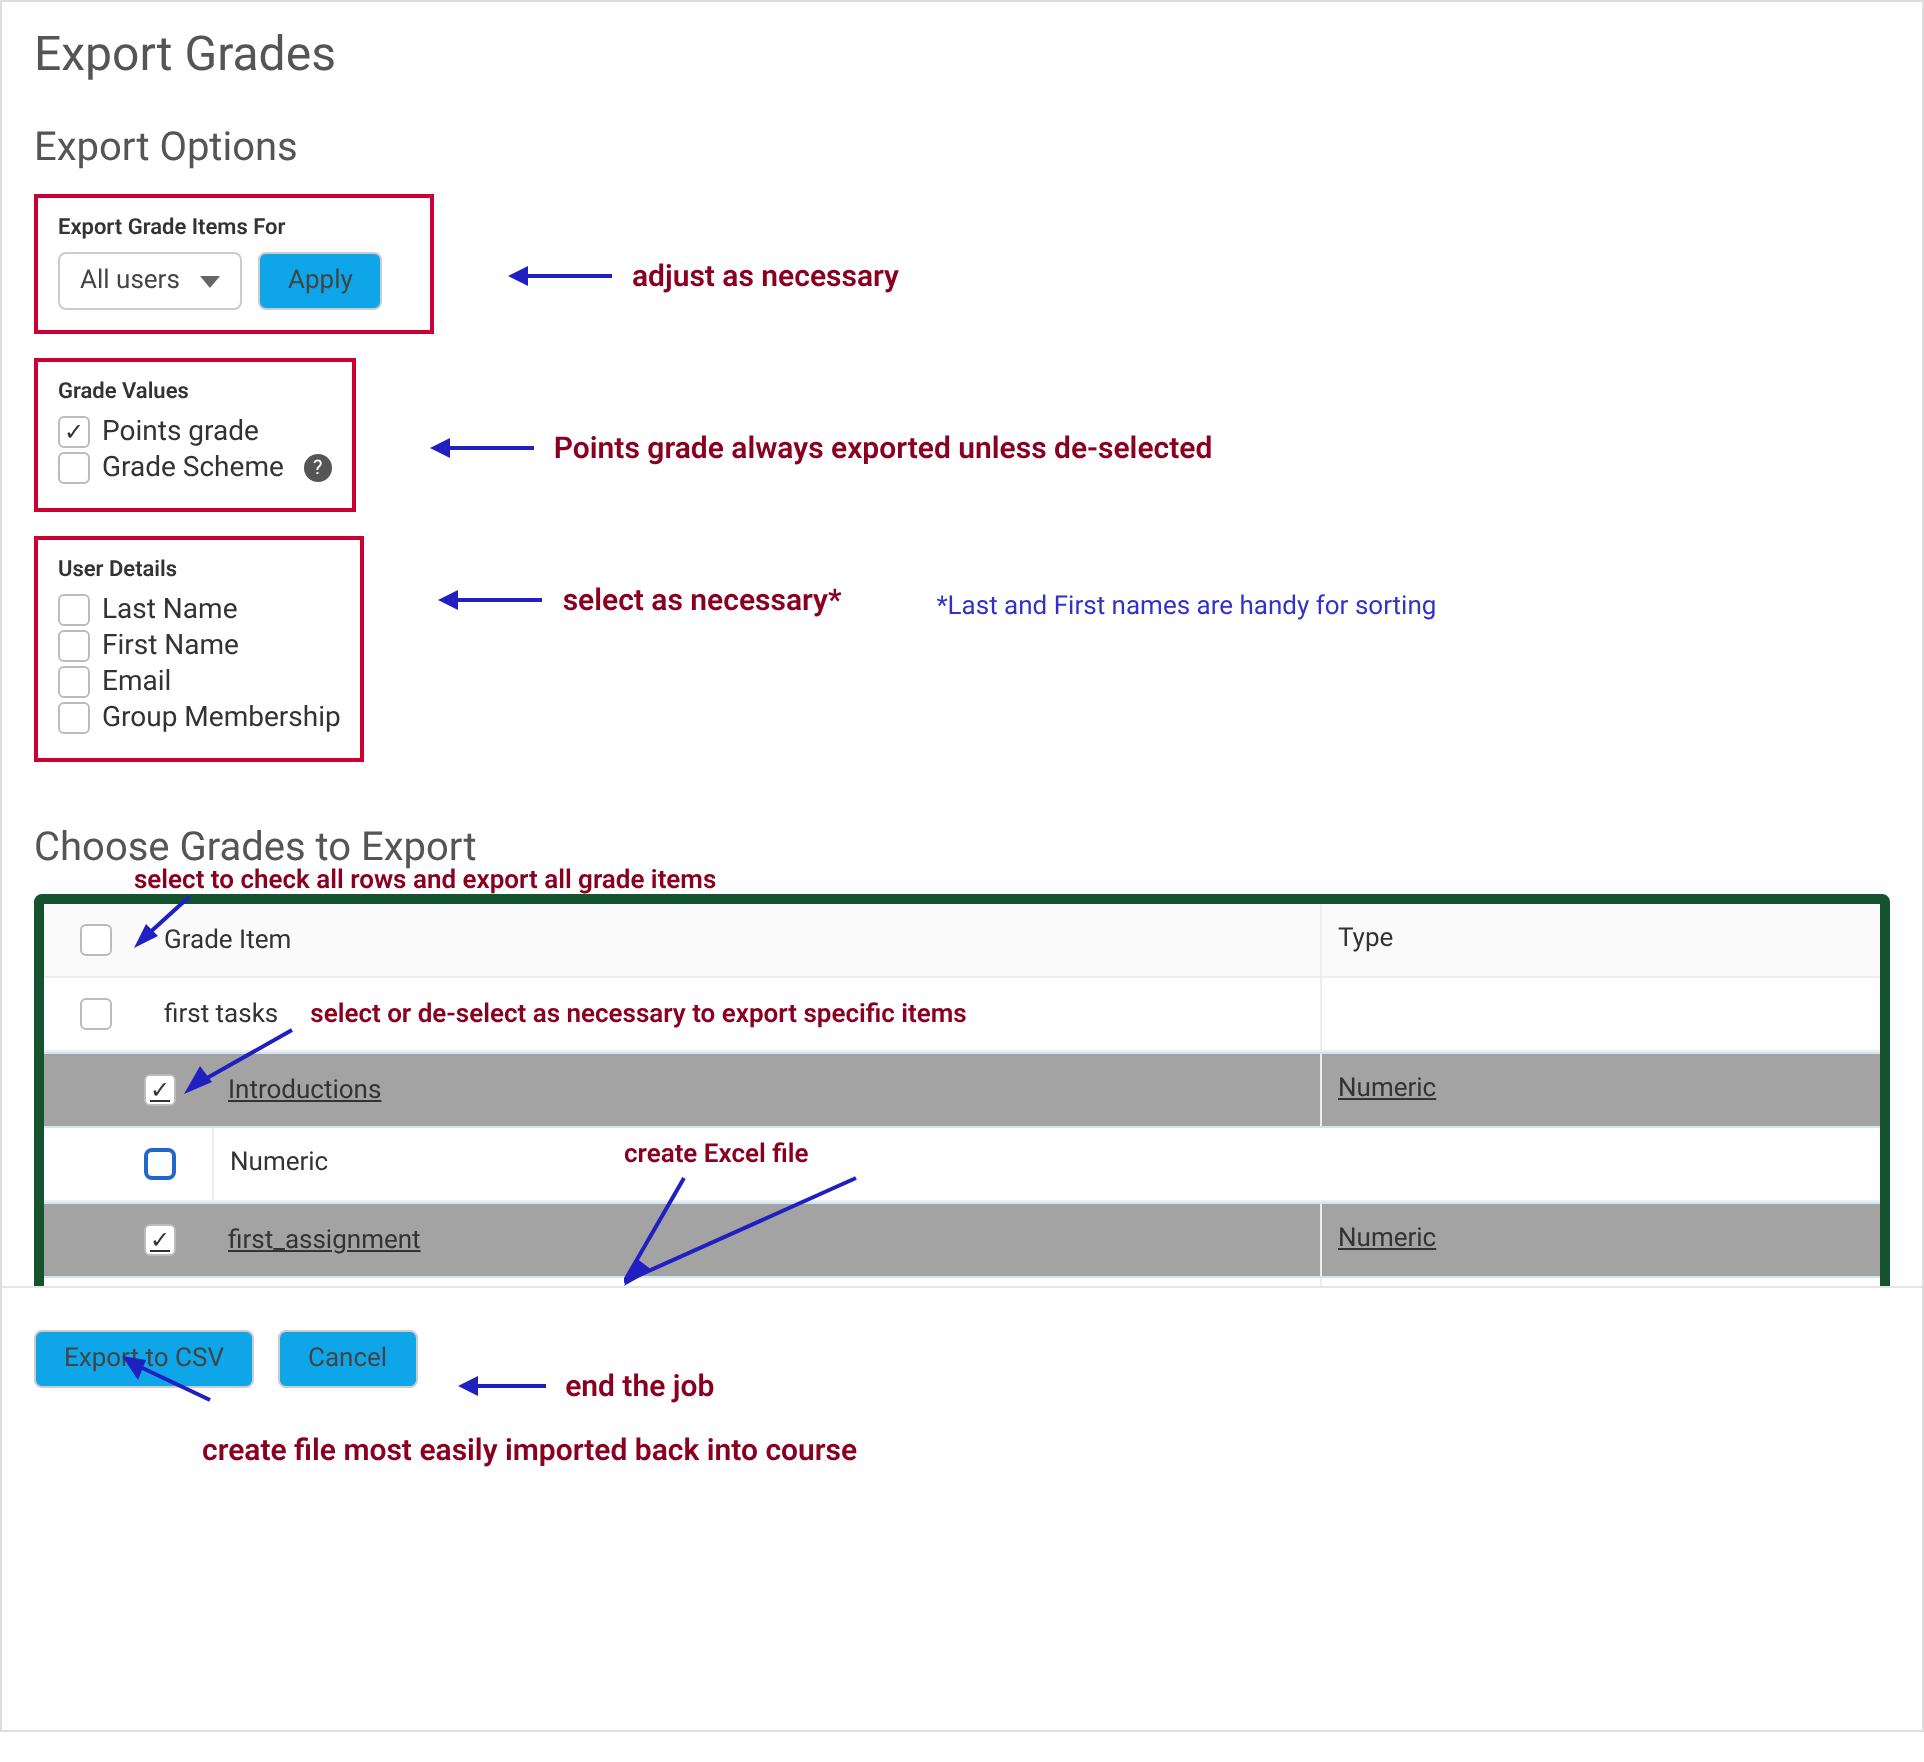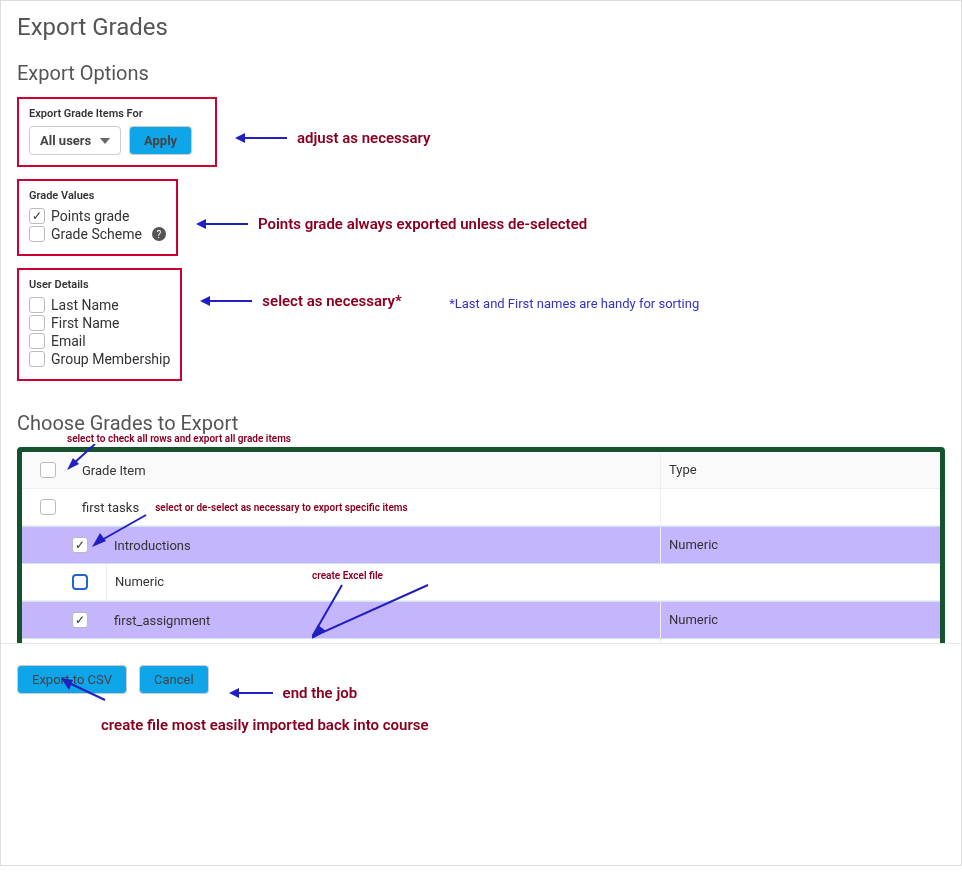--- a/index.html
+++ b/index.html
@@ -66,21 +66,21 @@
     align-items: center;
     justify-content: center;
     border: 1px solid #ccc;
     border-radius: 4px;
     padding: 6px 14px;
     background: #0ea5e9;
     font-size: 13px;
     color: #444;
     cursor: pointer;
   }
-  .row-flex { display: flex; gap: 8px; align-items: flex-end; font-weight: bold; }
+  .row-flex { display: flex; gap: 8px; align-items: flex-end; }
   .key-value {
     font-size: 14px;
     color: #333;
   }
   .cb-row {
     display: flex;
     align-items: center;
     gap: 6px;
     margin: 2px 0;
   }
@@ -123,57 +123,58 @@
   }
   .annotate.purple {
     color: #3232c8;
     font-weight: 400;
     font-size: 13px;
   }
   .arrow-svg { flex: 0 0 auto; }
   .fs-row {
     display: flex;
     align-items: center;
+    gap: 19px;
   }
   .grades-table {
     border: 5px solid #14532d;
     border-radius: 4px;
     margin-top: 6px;
   }
   .grades-table .th-row, .grades-table .td-row {
     display: flex;
     border-bottom: 1px solid #eee;
   }
   .grades-table .th-row {
     background: #fafafa;
     font-size: 12px;
     color: #666;
   }
   .col-check { width: 52px; padding: 10px 8px 10px 18px; display:flex; align-items:center; }
   .col-check.indent { padding-left: 50px; width: 84px; }
   .col-name { flex: 1; padding: 10px 8px; display:flex; align-items:center; font-size: 13px; color:#333; }
   .col-type { width: 280px; padding: 10px 8px; font-size: 13px; color:#333; border-left: 1px solid #eee; }
-  .td-row.selected { background: #c4b5fd; border-top:1px solid #cde6f3; border-bottom:1px solid #cde6f3; }
+  .td-row.selected { background: #a3a3a3; border-top:1px solid #cde6f3; border-bottom:1px solid #cde6f3;text-decoration:underline; }
   .td-row.faded { color: #aaa; }
   .td-row.faded .col-name, .td-row.faded .col-type { color: #bbb; }
   .footer-bar {
     position: relative;
     border-top: 1px solid #e5e5e5;
     background: #fff;
     padding: 12px 16px;
     display: flex;
     gap: 12px;
     align-items: center;
     margin: 0 -16px;
   }
   .overlay-annot {
     position: absolute;
     color: #8a0020;
     font-weight: 600;
-    font-size: 10px;
+    font-size: 13px;
     display: flex;
     align-items: center;
     gap: 8px;
     pointer-events: none;
   }
   .overlay-annot.nogap { gap: 0; }
 </style>
 </head>
 <body>
 

